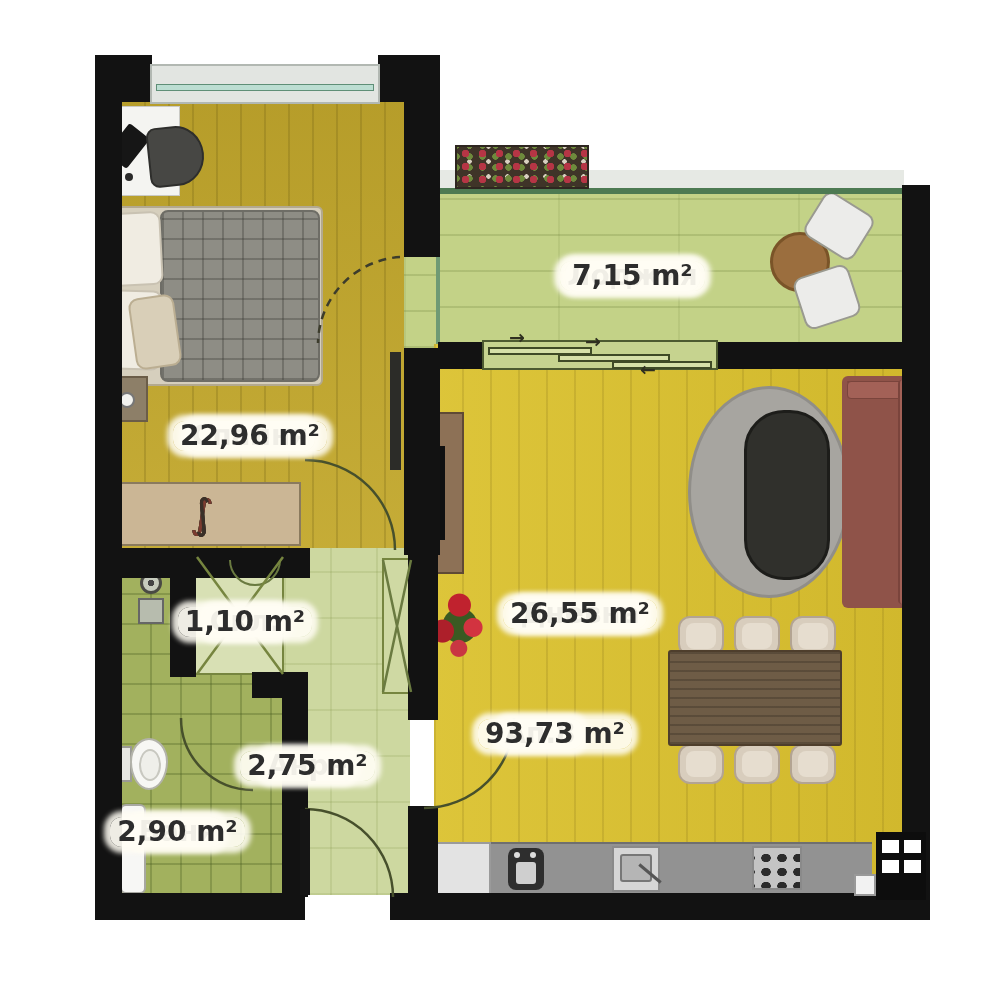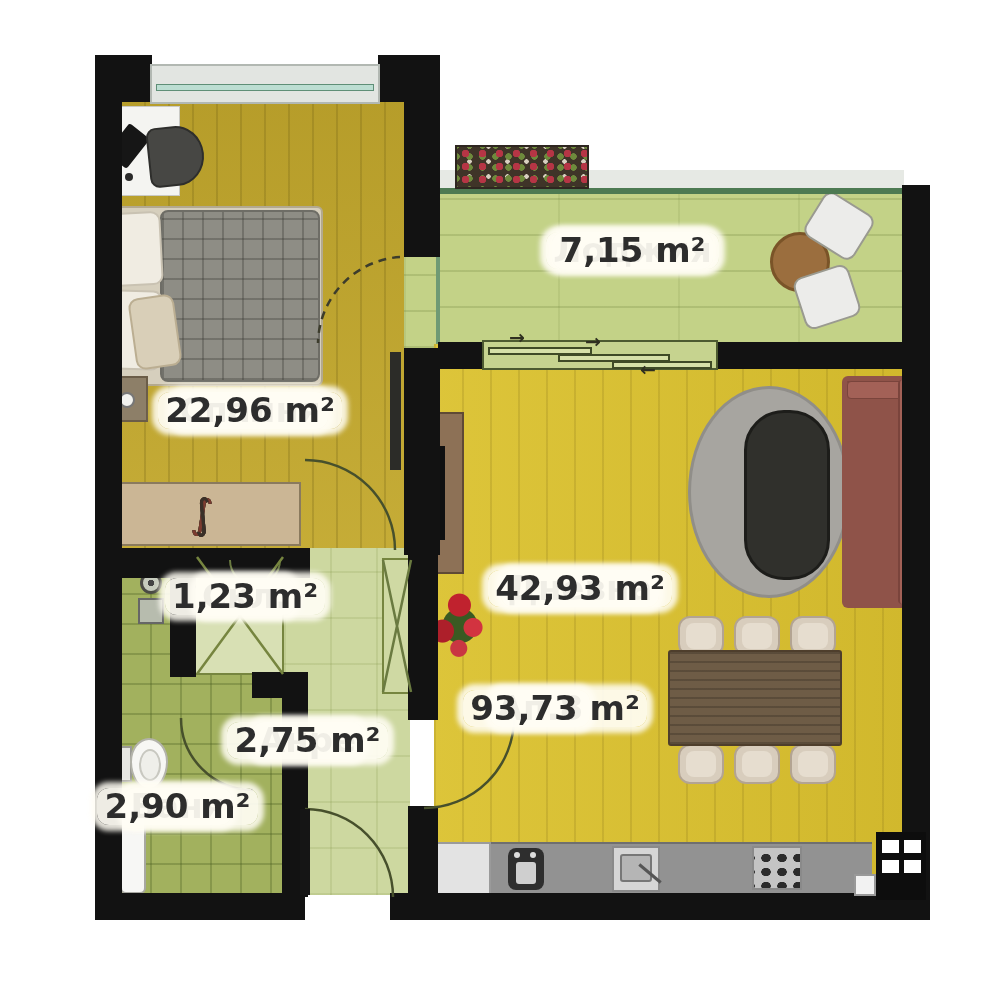--- a/index.html
+++ b/index.html
@@ -107,21 +107,21 @@
   .toilet-tank{background:#e6e6e2;border:2px solid #9a9a94;}
   .toilet-bowl{background:#f7f7f4;border:2px solid #b3b3aa;border-radius:50% 50% 50% 50%/45% 45% 55% 55%;}
   .toilet-inner{background:#efefea;border:2px solid #c8c8c0;border-radius:50%;}
   .tub{background:#f7f7f5;border:2px solid #a8a8a2;border-radius:6px;}
   .xbox{background:#cfd9a3;border:2px solid #76853f;z-index:2;}
 
   
   .label{z-index:6;display:flex;flex-direction:column;align-items:center;gap:3px;
     font-weight:bold;color:#2d2d2d;text-align:center;}
   .label span{position:static;background:rgba(255,253,244,.93);box-shadow:0 0 5px 6px rgba(255,253,244,.88);
-    border-radius:12px;padding:0 7px;line-height:1.08;white-space:nowrap;font-size:34px;}
+    border-radius:12px;padding:0 7px;line-height:1.08;white-space:nowrap;font-size:28px;margin-top:29px;}
   .label.ap8 span:nth-child(2){margin-left:30px;}
 
   svg.overlay{left:0;top:0;z-index:5;pointer-events:none;}
 </style>
 </head>
 <body>
 
 <div id="plan">
 
   <div class="floor floor-bedroom" style="left:120px;top:100px;width:286px;height:450px;"></div>
@@ -259,32 +259,32 @@
   <div class="label" style="left:515px;top:232px;width:235px;">
     <span>Лоджия</span>
     <span>7,15 m²</span>
   </div>
   <div class="label" style="left:150px;top:392px;width:200px;">
     <span>Спалня</span>
     <span>22,96 m²</span>
   </div>
   <div class="label" style="left:170px;top:578px;width:150px;">
     <span>Скл.</span>
-    <span>1,23 m²</span>
+    <span>1,10 m²</span>
   </div>
   <div class="label" style="left:225px;top:722px;width:165px;">
     <span>Анре</span>
     <span>2,75 m²</span>
   </div>
   <div class="label" style="left:95px;top:788px;width:165px;">
     <span>Баня</span>
     <span>2,90 m²</span>
   </div>
   <div class="label" style="left:475px;top:570px;width:210px;">
     <span>Дневна</span>
-    <span>42,93 m²</span>
+    <span>26,55 m²</span>
   </div>
   <div class="label ap8" style="left:445px;top:690px;width:190px;">
     <span>Ап.8</span>
     <span>93,73 m²</span>
   </div>
 
 </div>
 
 </body></html>

